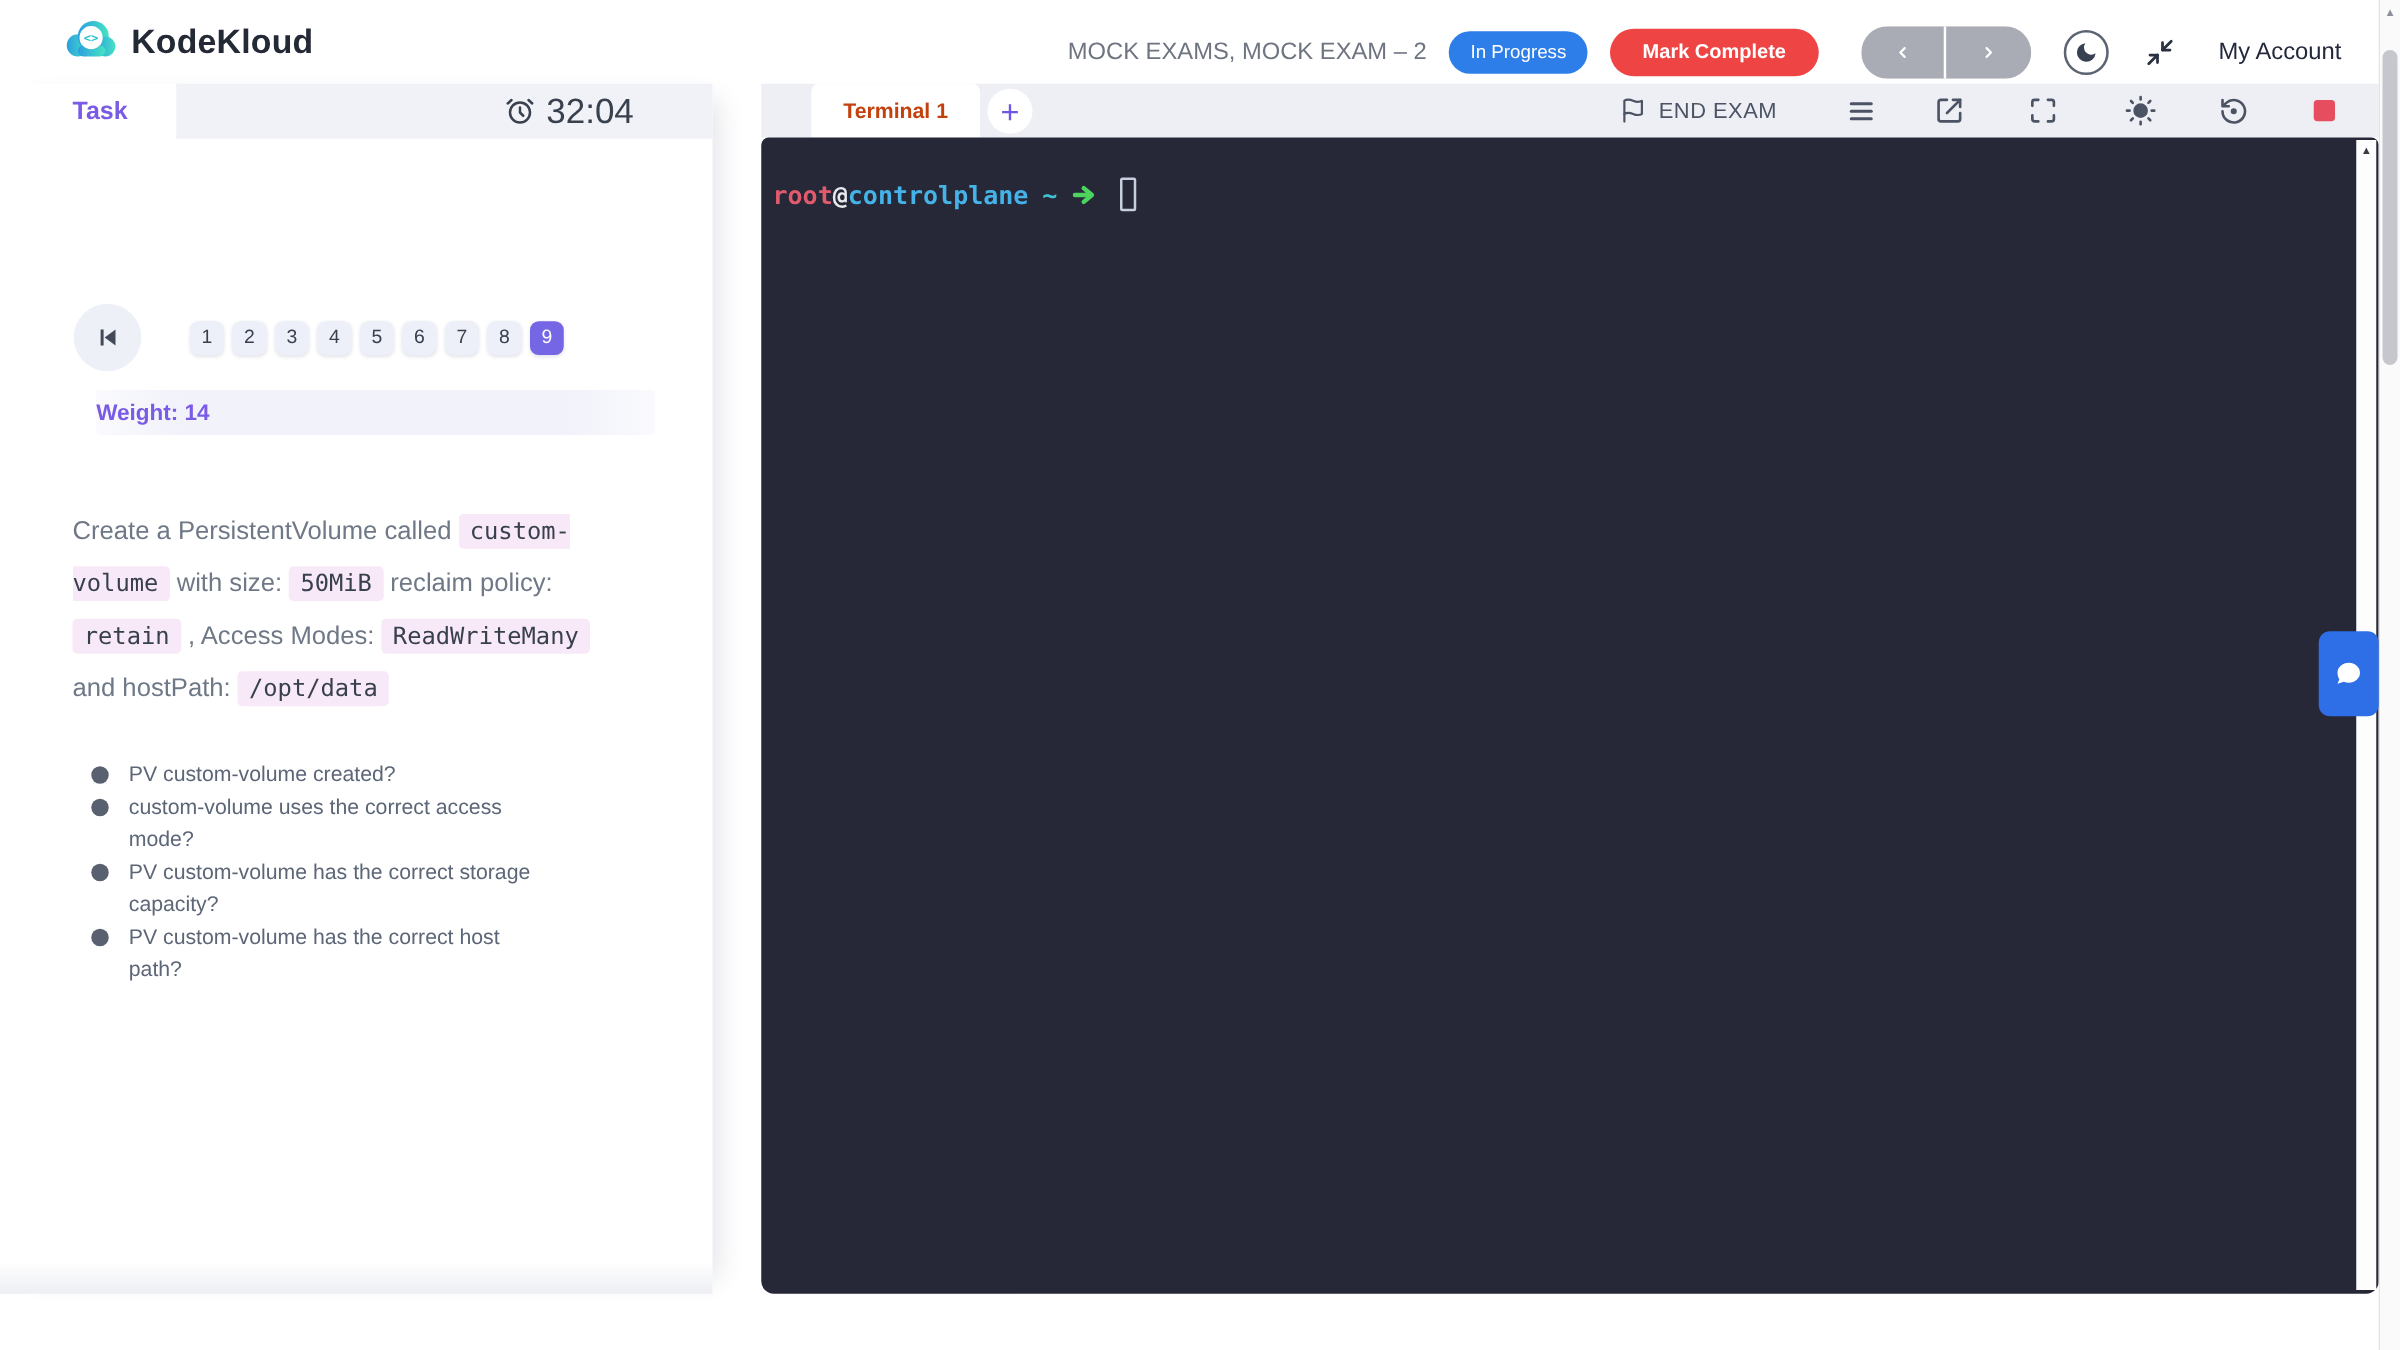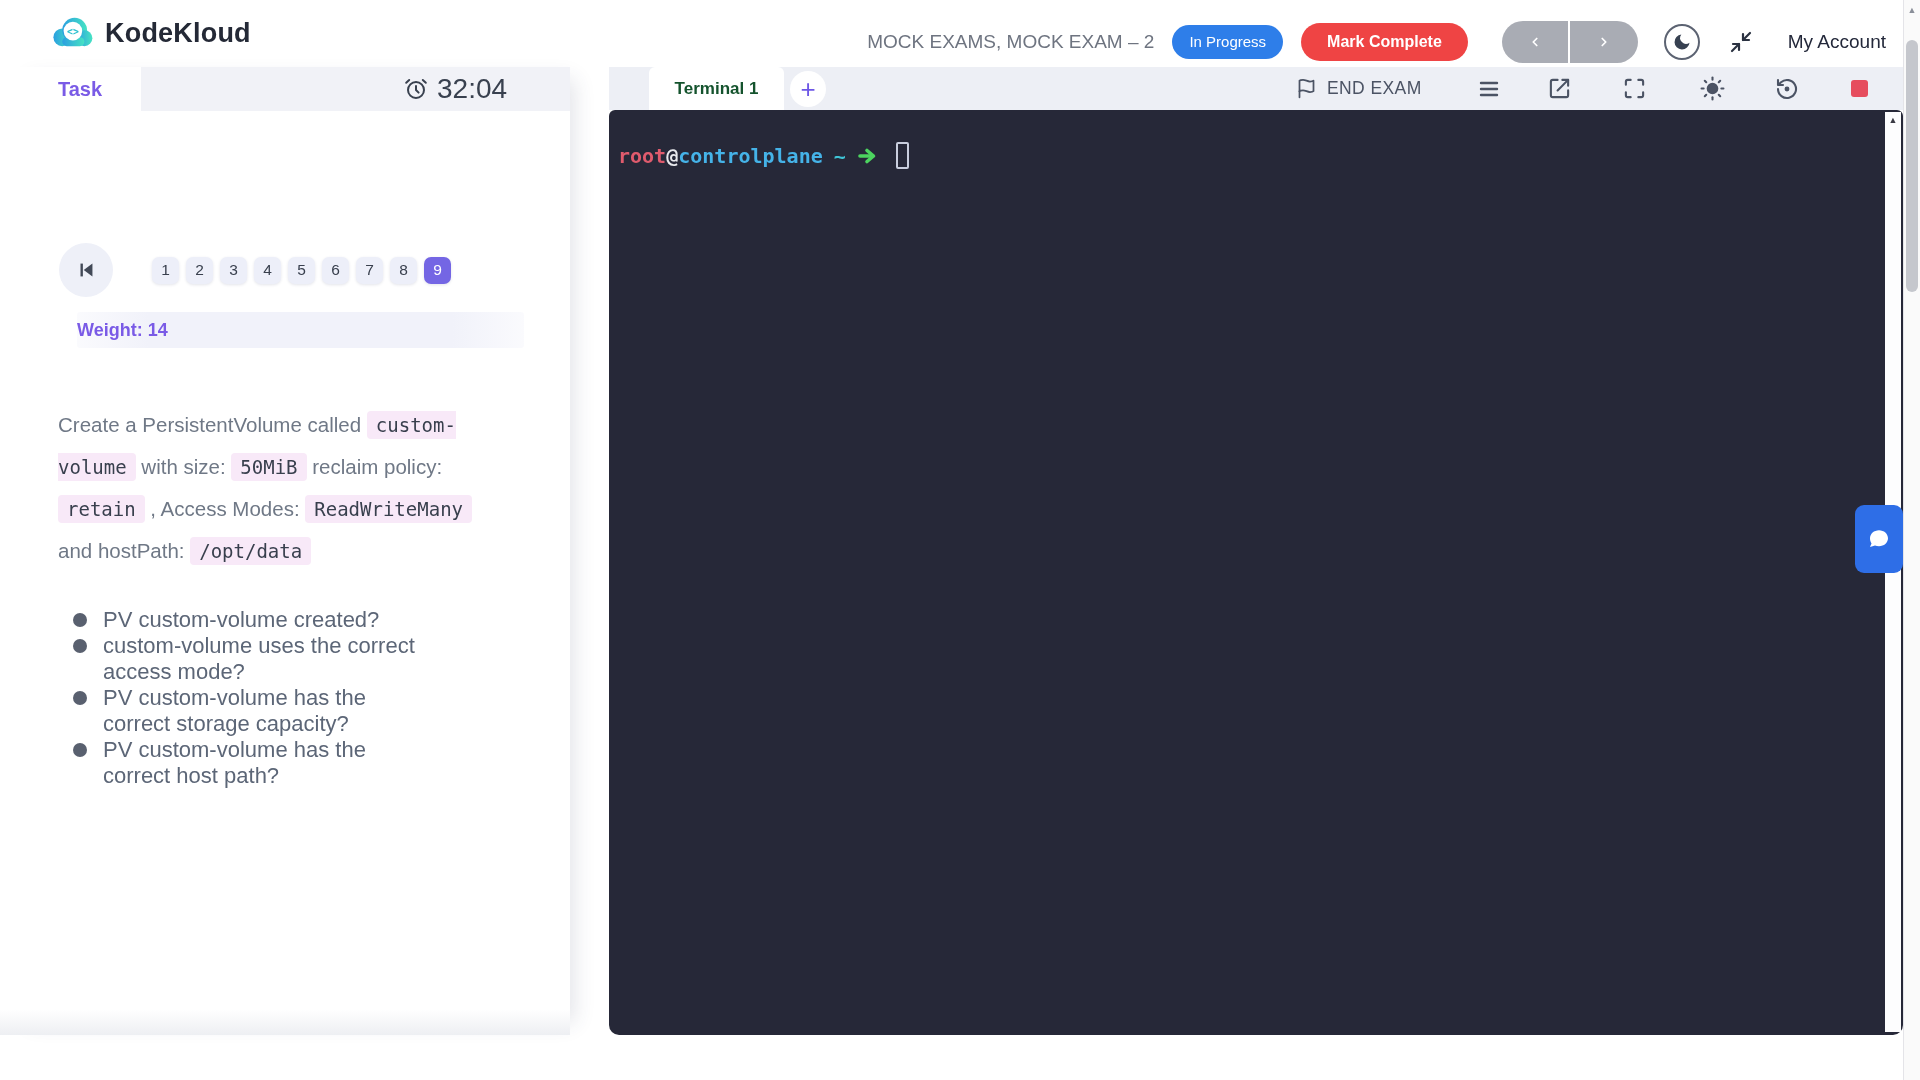--- a/index.html
+++ b/index.html
@@ -3,21 +3,21 @@
 <meta charset="utf-8">
 <style>
   * { margin:0; padding:0; box-sizing:border-box; }
   html,body { width:1920px; height:1080px; background:#fff; font-family:"Liberation Sans","DejaVu Sans",sans-serif; overflow:hidden; }
   .screen { position:relative; width:1920px; height:1080px; background:#fff; }
 
   
   .header { position:absolute; left:0; top:0; width:1920px; height:67px; background:#fff; display:flex; align-items:center; }
   .brand { position:absolute; left:49px; top:0; height:67px; display:flex; align-items:center; gap:10px; }
   .brand-name { font-size:27px; font-weight:700; color:#242936; letter-spacing:.2px; }
-  .hright { position:absolute; right:34px; top:0; height:83px; display:flex; align-items:center; }
+  .hright { position:absolute; right:47px; top:0; height:83px; display:flex; align-items:center; }
   .exam-title { font-size:19px; color:#6e7480; margin-right:18px; white-space:nowrap; }
   .badge-progress { height:34px; padding:0 17px; border-radius:17px; background:#2e7ee9; color:#fff; font-size:15px; display:flex; align-items:center; margin-right:18px; }
   .btn-complete { height:38px; padding:0 26px; border-radius:19px; background:#ef4444; color:#fff; font-size:16px; font-weight:700; display:flex; align-items:center; border:none; cursor:pointer; margin-right:34px; }
   .nav-arrows { display:flex; border-radius:21px; overflow:hidden; margin-right:26px; }
   .nav-arrows .arrow-btn { width:68px; height:42px; background:#a9acb4; border:none; color:#fff; display:flex; align-items:center; justify-content:center; cursor:pointer; }
   .nav-arrows .arrow-btn:first-child { border-right:2px solid #fff; }
   .moon-btn { width:36px; height:36px; border-radius:50%; border:2px solid #5c6372; background:#fff; display:flex; align-items:center; justify-content:center; cursor:pointer; margin-right:28px; }
   .collapse-btn { width:26px; height:26px; background:none; border:none; cursor:pointer; margin-right:34px; display:flex; align-items:center; justify-content:center; }
   .account { font-size:19px; color:#23283a; cursor:pointer; white-space:nowrap; }
 
@@ -36,27 +36,27 @@
   .page-btn.active { background:#7466e4; color:#fff; }
 
   .weight-bar { position:absolute; left:77px; top:245px; width:447px; height:36px; display:flex; align-items:center; justify-content:flex-start; border-radius:3px;
     background:linear-gradient(90deg, rgba(241,242,250,.35), #f1f2fa 16%, #f1f2fa 84%, rgba(241,242,250,.35));
     font-size:18px; font-weight:700; color:#7a5be6; }
 
   .task-desc { position:absolute; left:58px; top:337px; width:437px; font-size:20.5px; line-height:41px; color:#6f7886; }
   .task-desc code { font-family:"DejaVu Sans Mono","Liberation Mono",monospace; font-size:19px; background:#f8e9f8; color:#383f4d; padding:3px 9px; border-radius:4px; }
 
   .checklist { position:absolute; left:73px; top:540px; width:375px; list-style:none; }
-  .checklist li { position:relative; padding-left:30px; font-size:22px; line-height:26px; color:#5c6677; width:365px; }
+  .checklist li { position:relative; padding-left:30px; font-size:17px; line-height:26px; color:#5c6677; width:365px; }
   .checklist li::before { content:""; position:absolute; left:0; top:6px; width:14px; height:14px; border-radius:50%; background:#59606f; }
 
   
   .terminal { position:absolute; left:609px; top:67px; width:1294px; height:968px; }
   .tabbar { position:absolute; left:0; top:0; width:1294px; height:43px; background:#edeff5; }
-  .term-tab { position:absolute; left:40px; top:0; width:135px; height:43px; background:#fff; color:#14532d; font-size:17px; font-weight:700; display:flex; align-items:center; justify-content:center; border:none; border-radius:6px 6px 0 0; cursor:pointer; }
+  .term-tab { position:absolute; left:40px; top:0; width:135px; height:43px; background:#fff; color:#c2410c; font-size:17px; font-weight:700; display:flex; align-items:center; justify-content:center; border:none; border-radius:6px 6px 0 0; cursor:pointer; }
   .add-tab { position:absolute; left:181px; top:4px; width:36px; height:36px; border-radius:50%; background:#fff; border:none; color:#6d57e6; font-size:26px; font-weight:400; line-height:34px; cursor:pointer; }
   .end-exam { position:absolute; left:687px; top:0; height:43px; display:flex; align-items:center; gap:10px; background:none; border:none; color:#4b5364; font-size:17.5px; letter-spacing:.4px; font-weight:500; cursor:pointer; font-family:inherit; }
   .tool-btn { position:absolute; top:8px; width:27px; height:27px; background:none; border:none; cursor:pointer; display:flex; align-items:center; justify-content:center; }
   .tb-menu { left:866px; } .tb-ext { left:937px; } .tb-full { left:1012px; } .tb-sun { left:1090px; } .tb-restart { left:1164px; }
   .tb-stop { position:absolute; left:1242px; top:13px; width:17px; height:17px; background:#e64d5e; border:none; border-radius:3px; cursor:pointer; }
 
   .term-body { position:absolute; left:0; top:43px; width:1294px; height:925px; background:#262838; border-radius:6px 6px 10px 10px; cursor:text; }
   .prompt { position:absolute; left:9px; top:32px; font-family:"DejaVu Sans Mono","Liberation Mono",monospace; font-size:20px; font-weight:700; white-space:nowrap; display:flex; align-items:center; }
   .p-user { color:#e05b6d; } .p-at { color:#e8e9ed; } .p-host { color:#45b3e8; } .p-path { color:#3fc4d6; margin-left:11px; }
   .p-arrow { margin-left:11px; display:flex; align-items:center; }

